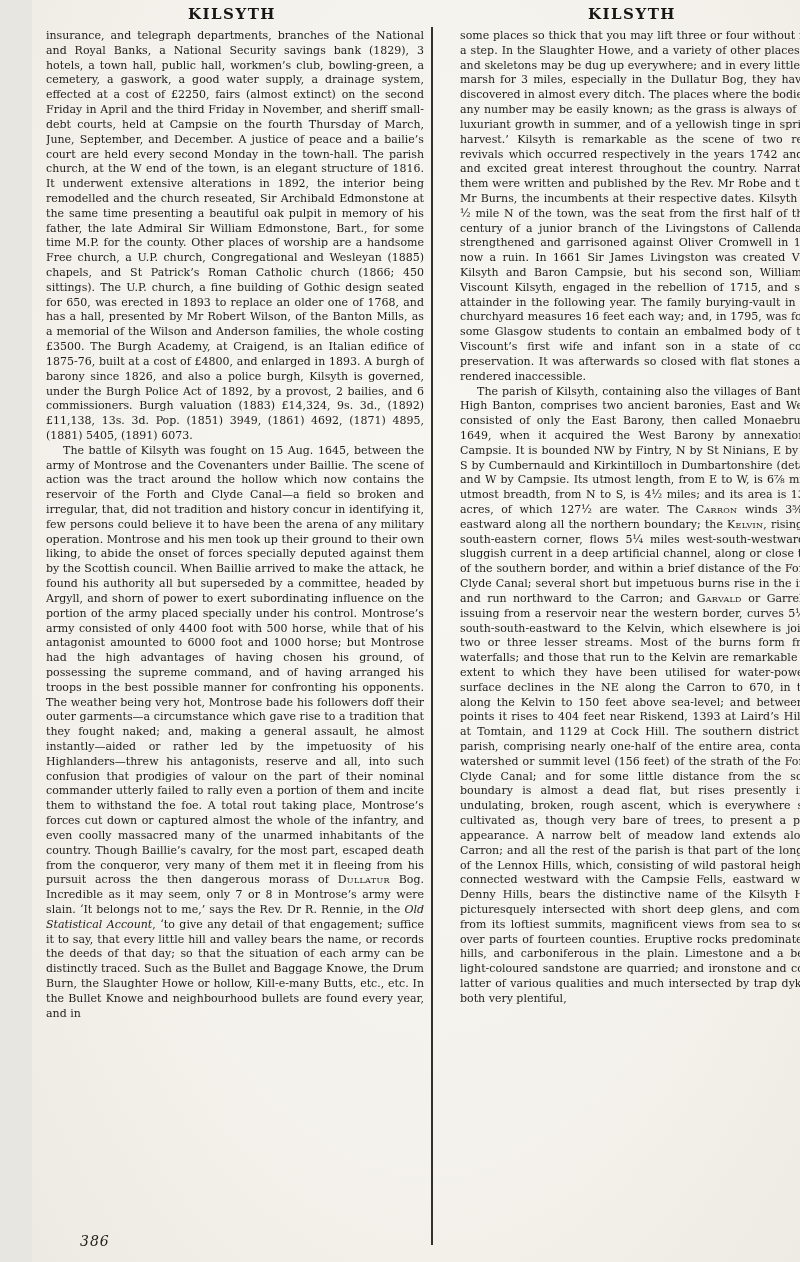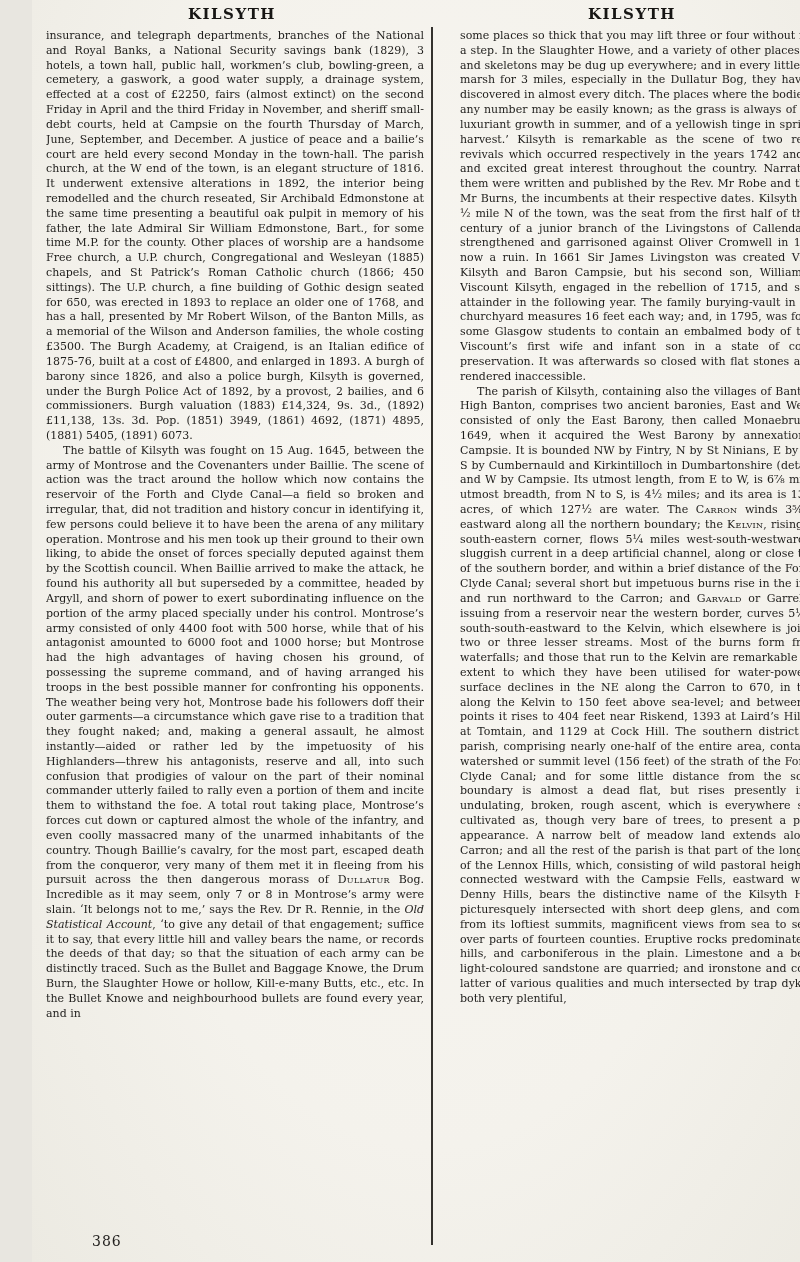--- a/index.html
+++ b/index.html
@@ -29,22 +29,22 @@
   .col.right{left:428px;width:380px;}
   .divider{
     position:absolute;left:399px;top:27px;width:1.5px;height:1218px;
     background:#33312d;
   }
   .para{margin:0;padding:0;}
   .para.indent{text-indent:1.55em;}
   .italic{font-style:italic;}
   .smallcaps{font-variant:small-caps;letter-spacing:0.3px;}
   .page-number{
-    position:absolute;left:60px;top:1233px;
-    font-size:14px;letter-spacing:1px;color:#242220;
+    position:absolute;left:48px;top:1233px;
+    font-size:14px;letter-spacing:1px;color:#242220;font-style:italic;
   }
 </style>
 </head>
 <body>
 
 <div class="page">
   <div class="running-head left">KILSYTH</div>
   <div class="running-head right">KILSYTH</div>
   <div class="divider"></div>
   <div class="col left">

